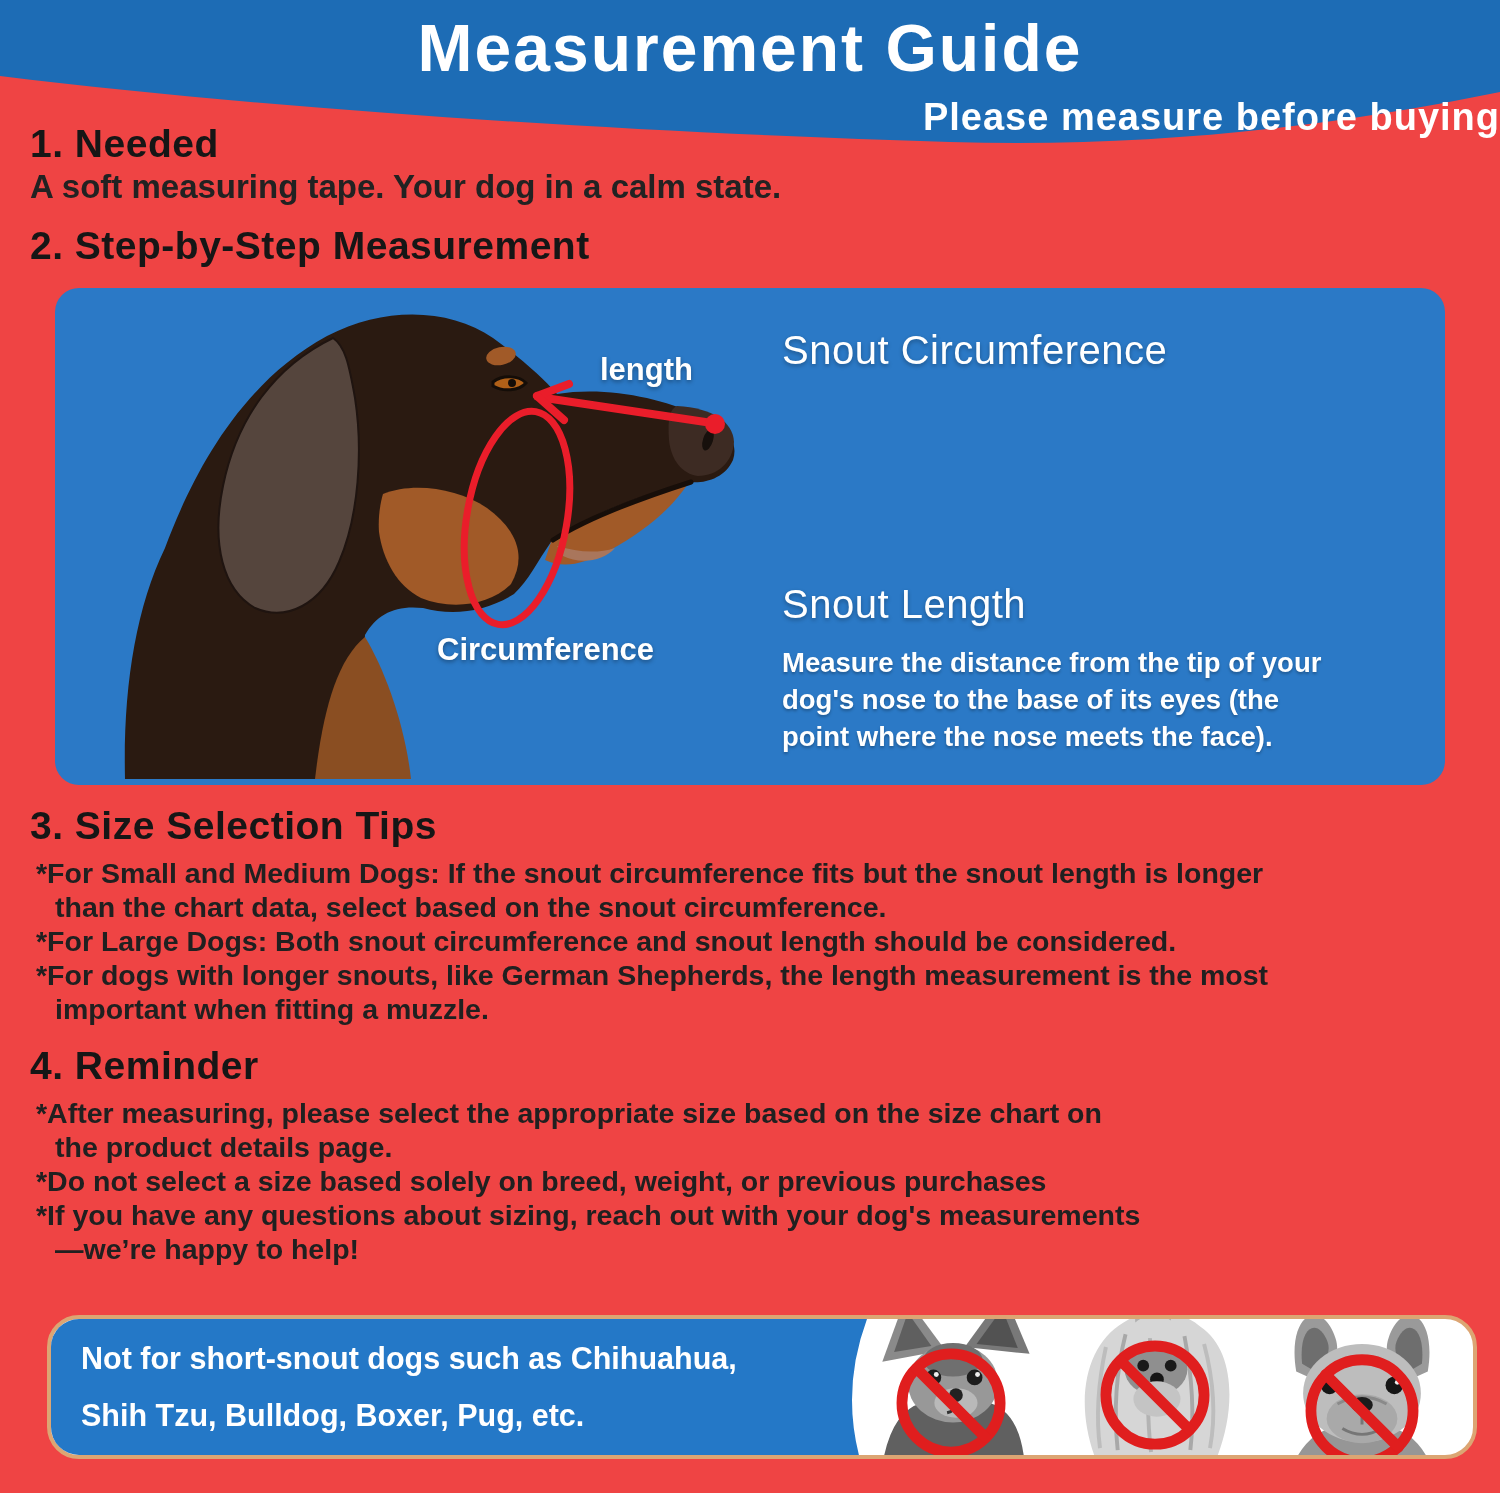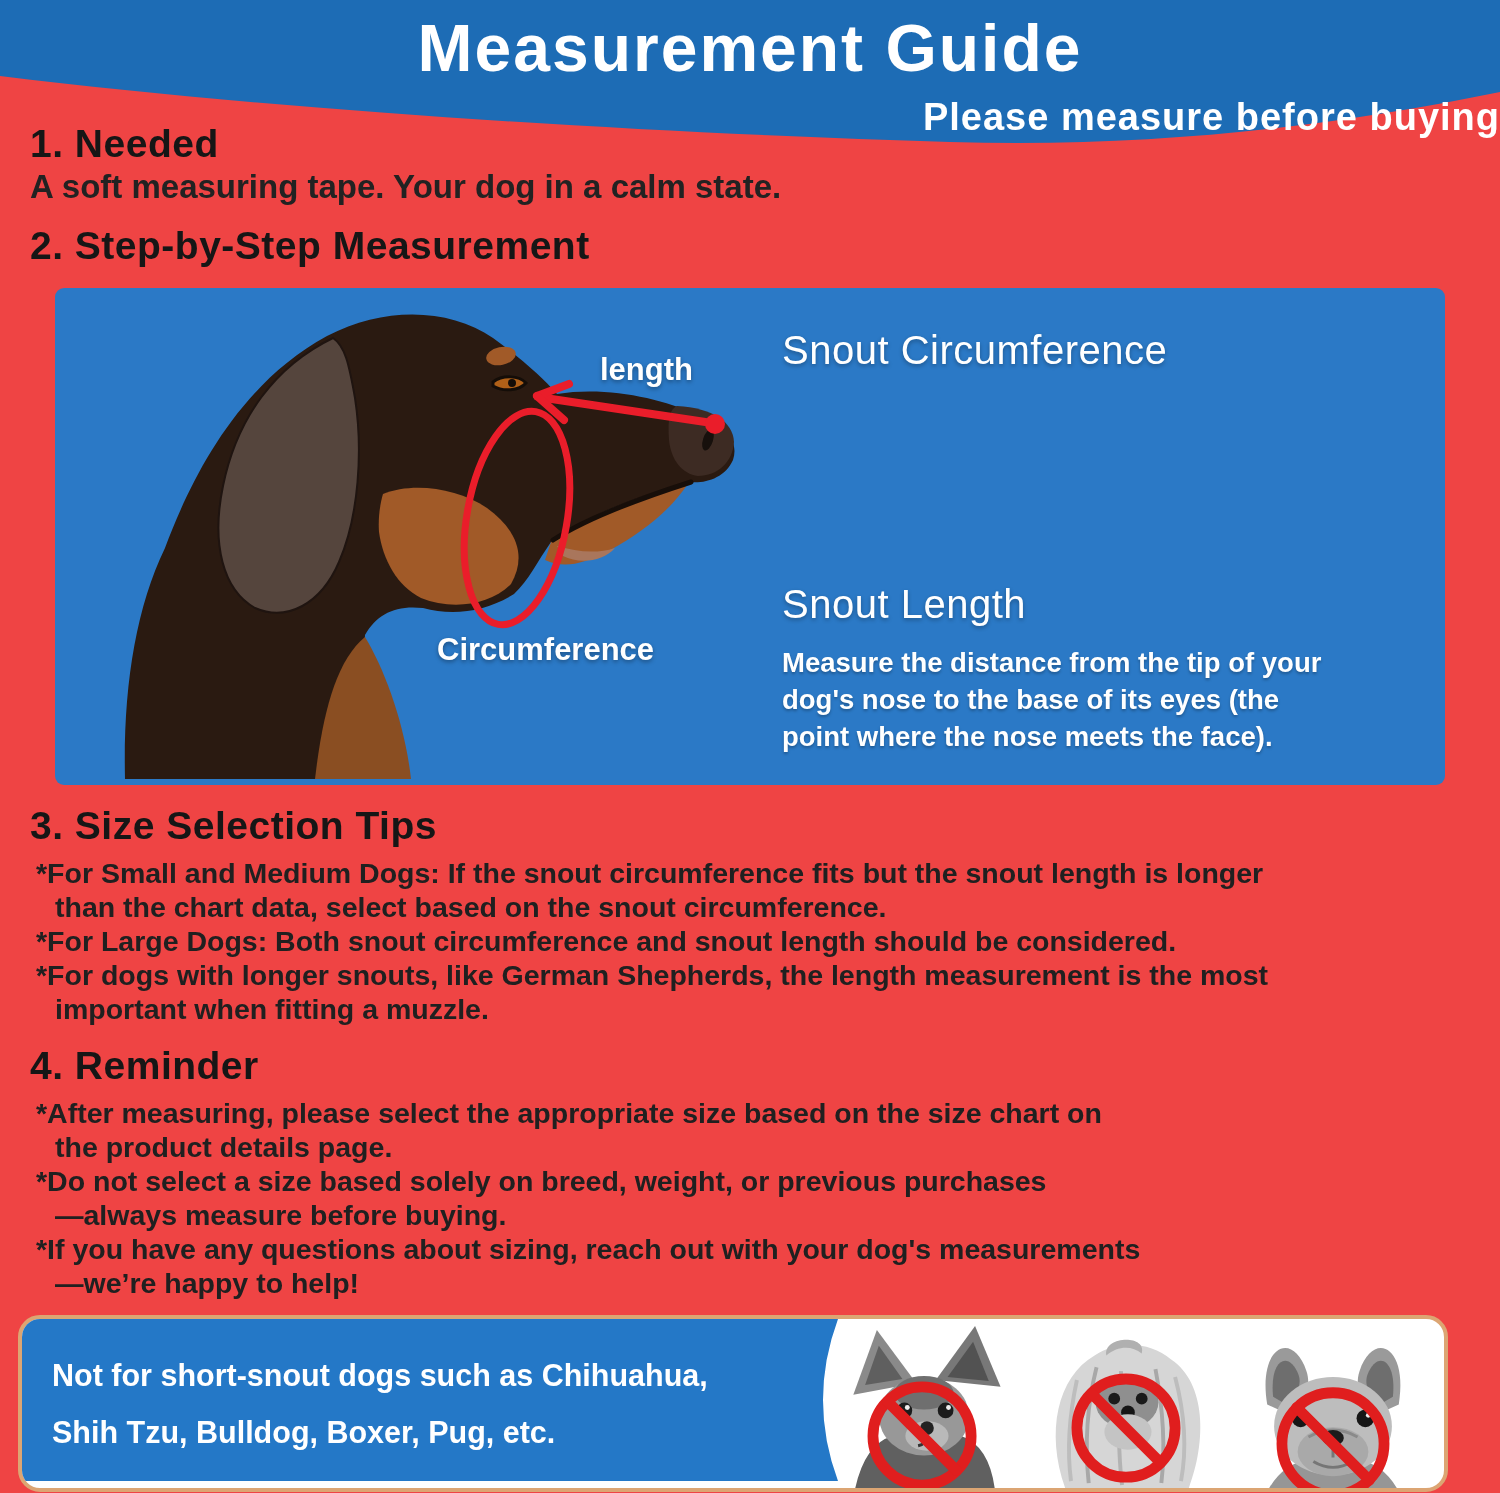--- a/index.html
+++ b/index.html
@@ -34,39 +34,39 @@
   .h-tips{top:804px}
   .h-reminder{top:1044px}
   .bullets{position:absolute;left:36px;font-size:28.5px;font-weight:bold;color:#202020;
     line-height:34px}
   .bullets .line{white-space:nowrap}
   .bullets .cont{padding-left:19px}
   .tips-lines{top:856px}
   .reminder-lines{top:1096px}
   
   .panel{position:absolute;left:55px;top:288px;width:1390px;height:497px;
-    background:var(--panel-blue);border-radius:9px;overflow:hidden}
+    background:var(--panel-blue);border-radius:24px;overflow:hidden}
   .dog-art{position:absolute;left:10px;top:2px}
   .anno{position:absolute;color:#fff;font-weight:bold;font-size:31px;
     text-shadow:0 2px 4px rgba(0,0,0,.35);white-space:nowrap}
   .anno-length{left:545px;top:64px}
   .anno-circ{left:382px;top:344px}
   .panel-h{position:absolute;left:727px;color:#fff;font-size:40px;font-weight:normal;
     letter-spacing:.5px;text-shadow:0 2px 4px rgba(0,0,0,.3);white-space:nowrap}
   .ph-circ{top:40px}
   .ph-len{top:294px}
   .panel-p{position:absolute;left:727px;color:#fff;font-size:27.5px;font-weight:bold;
     line-height:37px;text-shadow:0 2px 3px rgba(0,0,0,.28)}
   .panel-p .line{white-space:nowrap}
   .pp-circ{top:102px}
   .pp-len{top:356px}
   .pp-circ .l2{padding-left:10px}
   
-  .warn{position:absolute;left:18px;top:1315px;width:1430px;height:177px;background:#fff;
-    border:4px solid var(--border-tan);border-radius:22px;overflow:hidden}
+  .warn{position:absolute;left:47px;top:1315px;width:1430px;height:144px;background:#fff;
+    border:4px solid var(--border-tan);border-radius:32px;overflow:hidden}
   .warn-blue{position:absolute;left:0;top:0}
   .warn-text{position:absolute;left:30px;top:50%;transform:translateY(-50%);
     color:#fff;font-weight:bold;font-size:30.5px;line-height:57px}
   .warn-text .line{white-space:nowrap}
   .warn-dogs{position:absolute;right:6px;bottom:0;height:162px;display:flex;
     align-items:flex-end;gap:2px}
   
   .fur-dark{fill:#2a1a11}
   .fur-ear{fill:#55453d;stroke:#1f1410;stroke-width:2}
   .fur-rust{fill:#a15a28}
@@ -159,21 +159,20 @@
     <div class="line">*For Large Dogs: Both snout circumference and snout length should be considered.</div>
     <div class="line">*For dogs with longer snouts, like German Shepherds, the length measurement is the most</div>
     <div class="line cont">important when fitting a muzzle.</div>
   </div>
 
   <div class="sec-h h-reminder">4. Reminder</div>
   <div class="bullets reminder-lines">
     <div class="line">*After measuring, please select the appropriate size based on the size chart on</div>
     <div class="line cont">the product details page.</div>
     <div class="line">*Do not select a size based solely on breed, weight, or previous purchases</div>
-    <div class="line cont">—always measure before buying.</div>
     <div class="line">*If you have any questions about sizing, reach out with your dog's measurements</div>
     <div class="line cont">—we’re happy to help!</div>
   </div>
 
   <div class="warn">
     <svg class="warn-blue" width="820" height="162" viewBox="0 0 820 162">
       <path d="M0,0 L816,0 Q786,81 816,162 L0,162 Z" fill="#2478c7"></path>
     </svg>
     <div class="warn-text">
       <div class="line">Not for short-snout dogs such as Chihuahua,</div>

